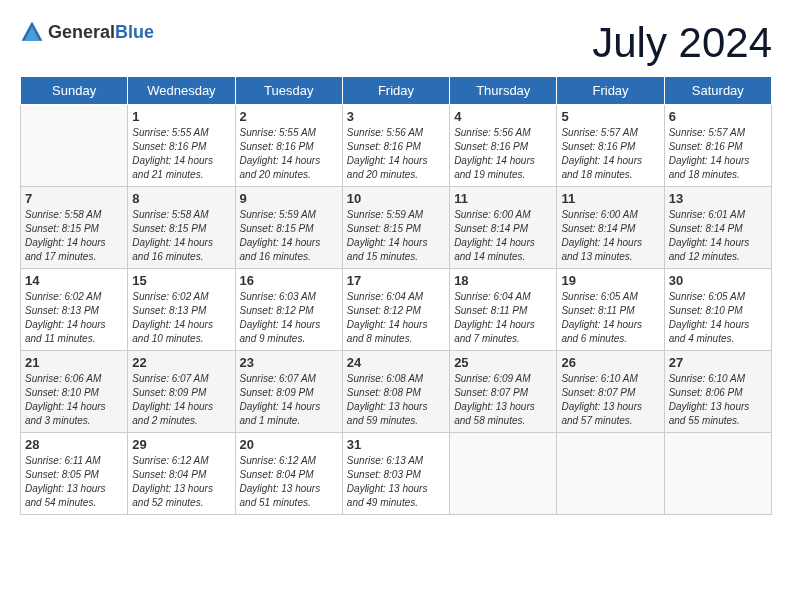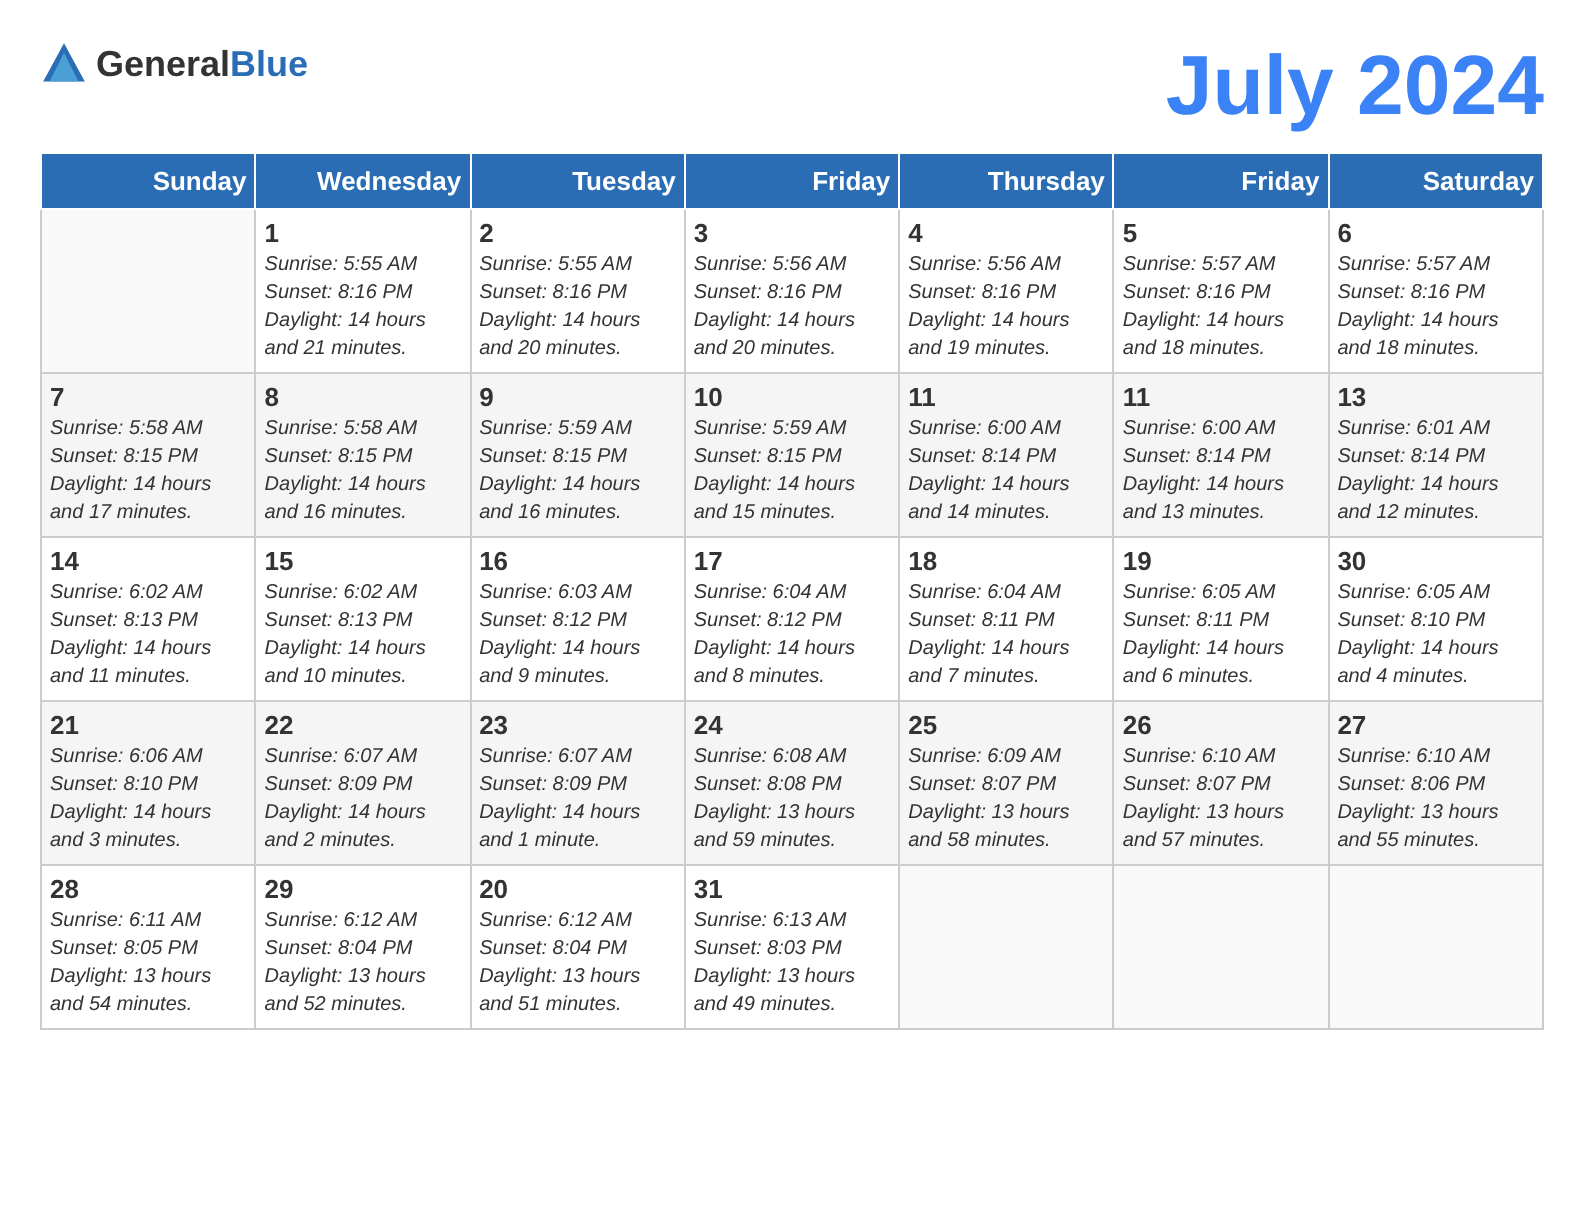--- a/index.html
+++ b/index.html
@@ -33,40 +33,40 @@
     }
     .logo-icon {
       width: 24px;
       height: 24px;
     }
     .title-area {
       text-align: right;
     }
     .month-year {
       font-size: 42px;
-      font-weight: bold;
-      color: #3b82f6;
+      font-weight: normal;
+      color: #0f172a;
       line-height: 1.1;
     }
     .location {
       font-size: 16px;
       color: #555;
     }
     table {
       width: 100%;
       border-collapse: collapse;
       table-layout: fixed;
     }
     thead tr th {
       background-color: #2a6db5;
       color: #fff;
       font-size: 13px;
-      font-weight: bold;
+      font-weight: normal;
       padding: 6px 4px;
-      text-align: right;
+      text-align: center;
       border: 1px solid #fff;
     }
     tbody tr td {
       border: 1px solid #ccc;
       vertical-align: top;
       padding: 4px 4px;
       font-size: 10px;
       color: #333;
       height: 80px;
       background: #fff;

